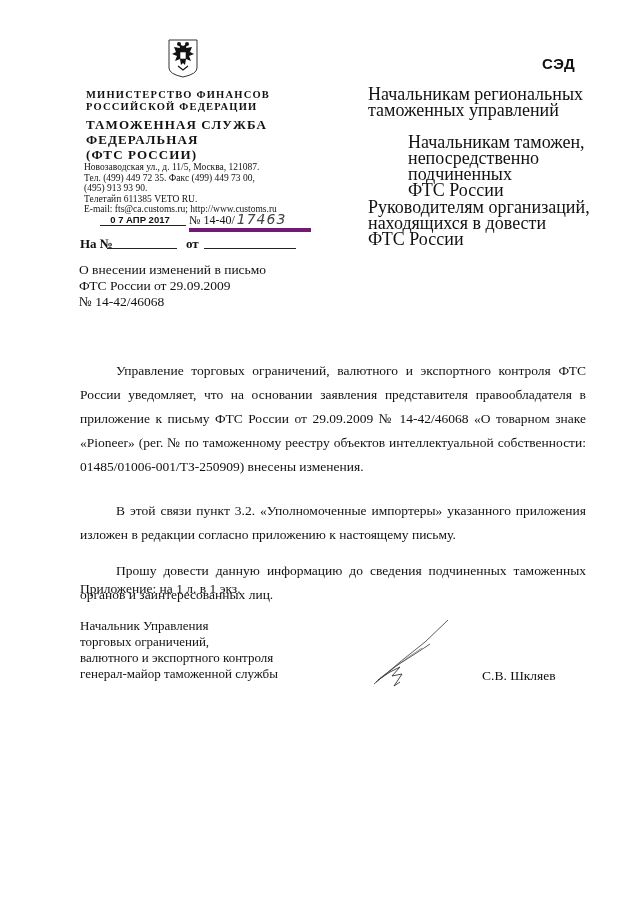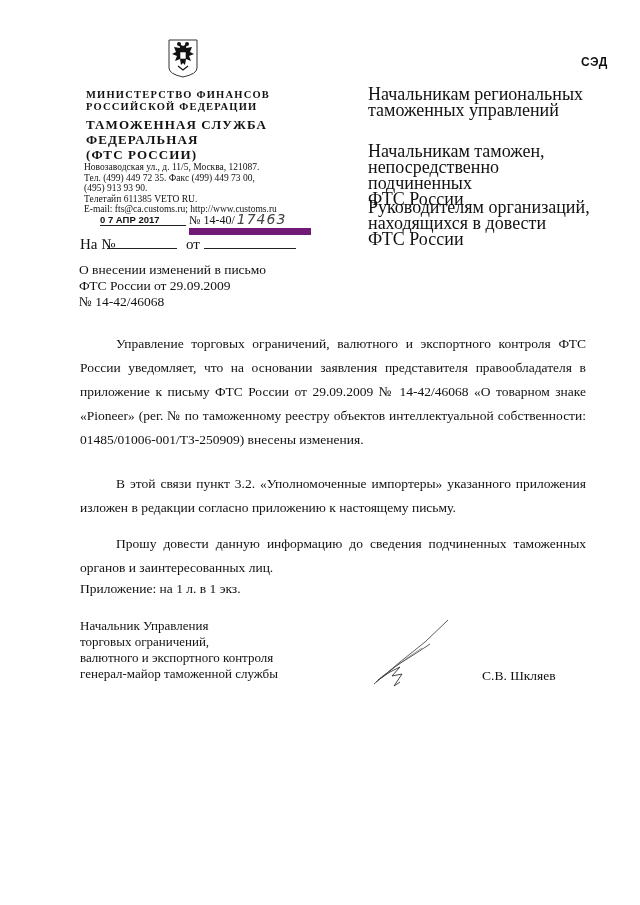--- a/index.html
+++ b/index.html
@@ -9,41 +9,41 @@
 
   
   .emblem { left: 166px; top: 38px; width: 34px; height: 40px; }
   .lh { left: 86px; width: 196px; }
   .lh-ministry { top: 89px; font-size: 10.5px; font-weight: bold; letter-spacing: 1.2px; line-height: 12px; }
   .lh-service { top: 117px; font-size: 13px; font-weight: bold; letter-spacing: 1.1px; line-height: 15px; }
   .lh-addr { top: 162px; font-size: 9.5px; line-height: 10.5px; left: 84px; width: 200px; }
 
   .reg-row { left: 80px; top: 214px; width: 240px; height: 14px; font-size: 11px; }
   .reg-date { position: absolute; left: 20px; top: 0; width: 86px; border-bottom: 1px solid #222;
-              font-family: "Liberation Sans", sans-serif; font-size: 9.5px; font-weight: bold; text-align: left; padding-right: 6px; box-sizing: border-box; }
-  .reg-num { position: absolute; left: 109px; top: -3px; width: 122px; border-bottom: 7px solid #701a75; font-size: 12px; }
+              font-family: "Liberation Sans", sans-serif; font-size: 9.5px; font-weight: bold; text-align: center; padding-right: 6px; box-sizing: border-box; }
+  .reg-num { position: absolute; left: 109px; top: -3px; width: 122px; border-bottom: 4px solid #701a75; font-size: 12px; }
   .reg-num .hand { font-family: "DejaVu Sans", sans-serif; font-style: italic; font-size: 14px; color: #444; letter-spacing: 1px; margin-left: 2px; font-weight: 300; }
-  .ref-row { left: 80px; top: 236px; width: 240px; height: 14px; font-size: 15px; }
+  .ref-row { left: 80px; top: 236px; width: 240px; height: 14px; font-size: 13px; font-weight: bold; }
   .ref-no { position: absolute; left: 0; top: 0; }
   .ref-no-line { position: absolute; left: 27px; top: 12px; width: 70px; border-bottom: 1px solid #222; }
   .ref-from { position: absolute; left: 106px; top: 0; }
   .ref-from-line { position: absolute; left: 124px; top: 12px; width: 92px; border-bottom: 1px solid #222; }
 
   
-  .sed { left: 542px; top: 55px; font-size: 12px; font-weight: bold; font-family: "Liberation Sans", sans-serif; letter-spacing: 0.5px; margin-left: 39px; }
+  .sed { left: 542px; top: 55px; font-size: 15px; font-weight: bold; font-family: "Liberation Sans", sans-serif; letter-spacing: 0.5px; }
   .addressee { left: 368px; font-size: 18px; line-height: 16px; width: 230px; }
   .addr1 { top: 86px; }
-  .addr2 { top: 143px; }
+  .addr2 { top: 134px; margin-left: 40px; }
   .addr3 { top: 199px; }
 
   
   .subject { left: 79px; top: 262px; font-size: 13.5px; line-height: 16px; width: 220px; }
 
   
-  .body-text { left: 80px; width: 506px; font-size: 13.5px; line-height: 24px; text-align: justify; }
+  .body-text { left: 80px; width: 506px; font-size: 13.5px; line-height: 24px; text-align: justify; margin-top: 27px; }
   .p1 { top: 332px; }
   .p2 { top: 472px; }
   .p3 { top: 532px; }
   .indent { text-indent: 36px; }
 
   .attach { left: 80px; top: 581px; font-size: 13.5px; }
   .signer { left: 80px; top: 618px; font-size: 13px; line-height: 16px; width: 240px; }
   .signature { left: 370px; top: 612px; width: 80px; height: 80px; }
   .signer-name { left: 482px; top: 668px; font-size: 13.5px; }
 </style>

